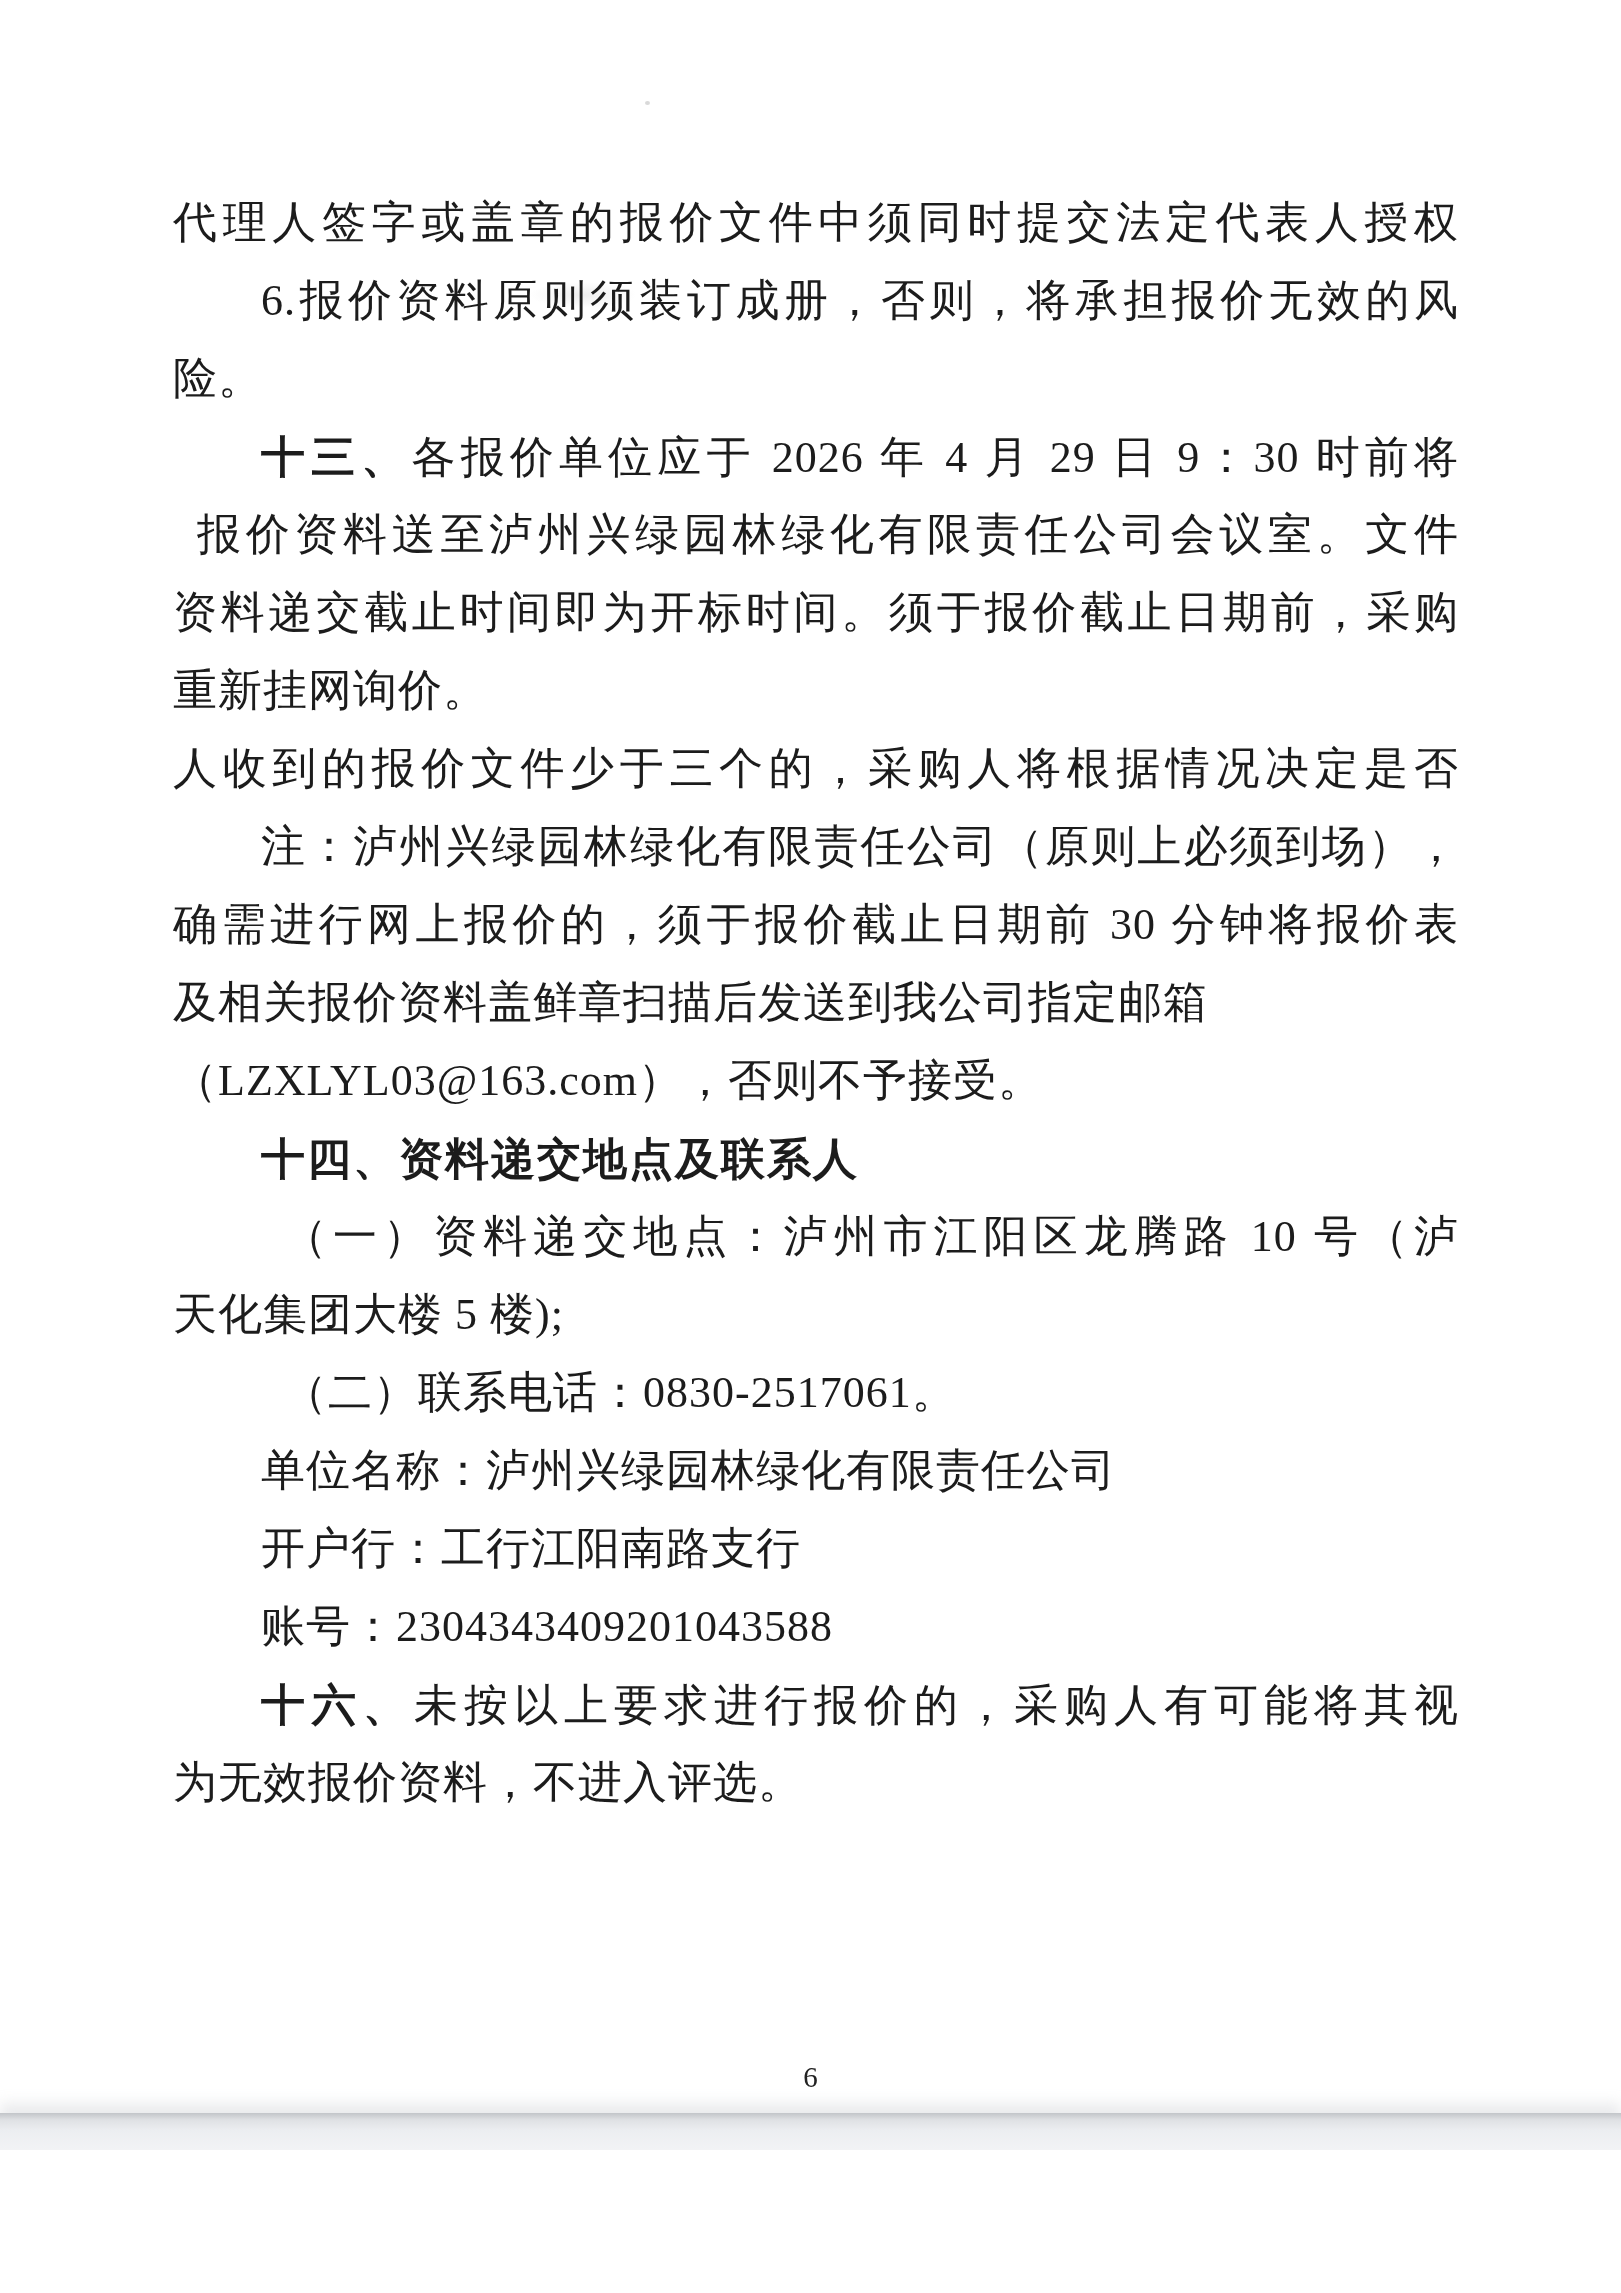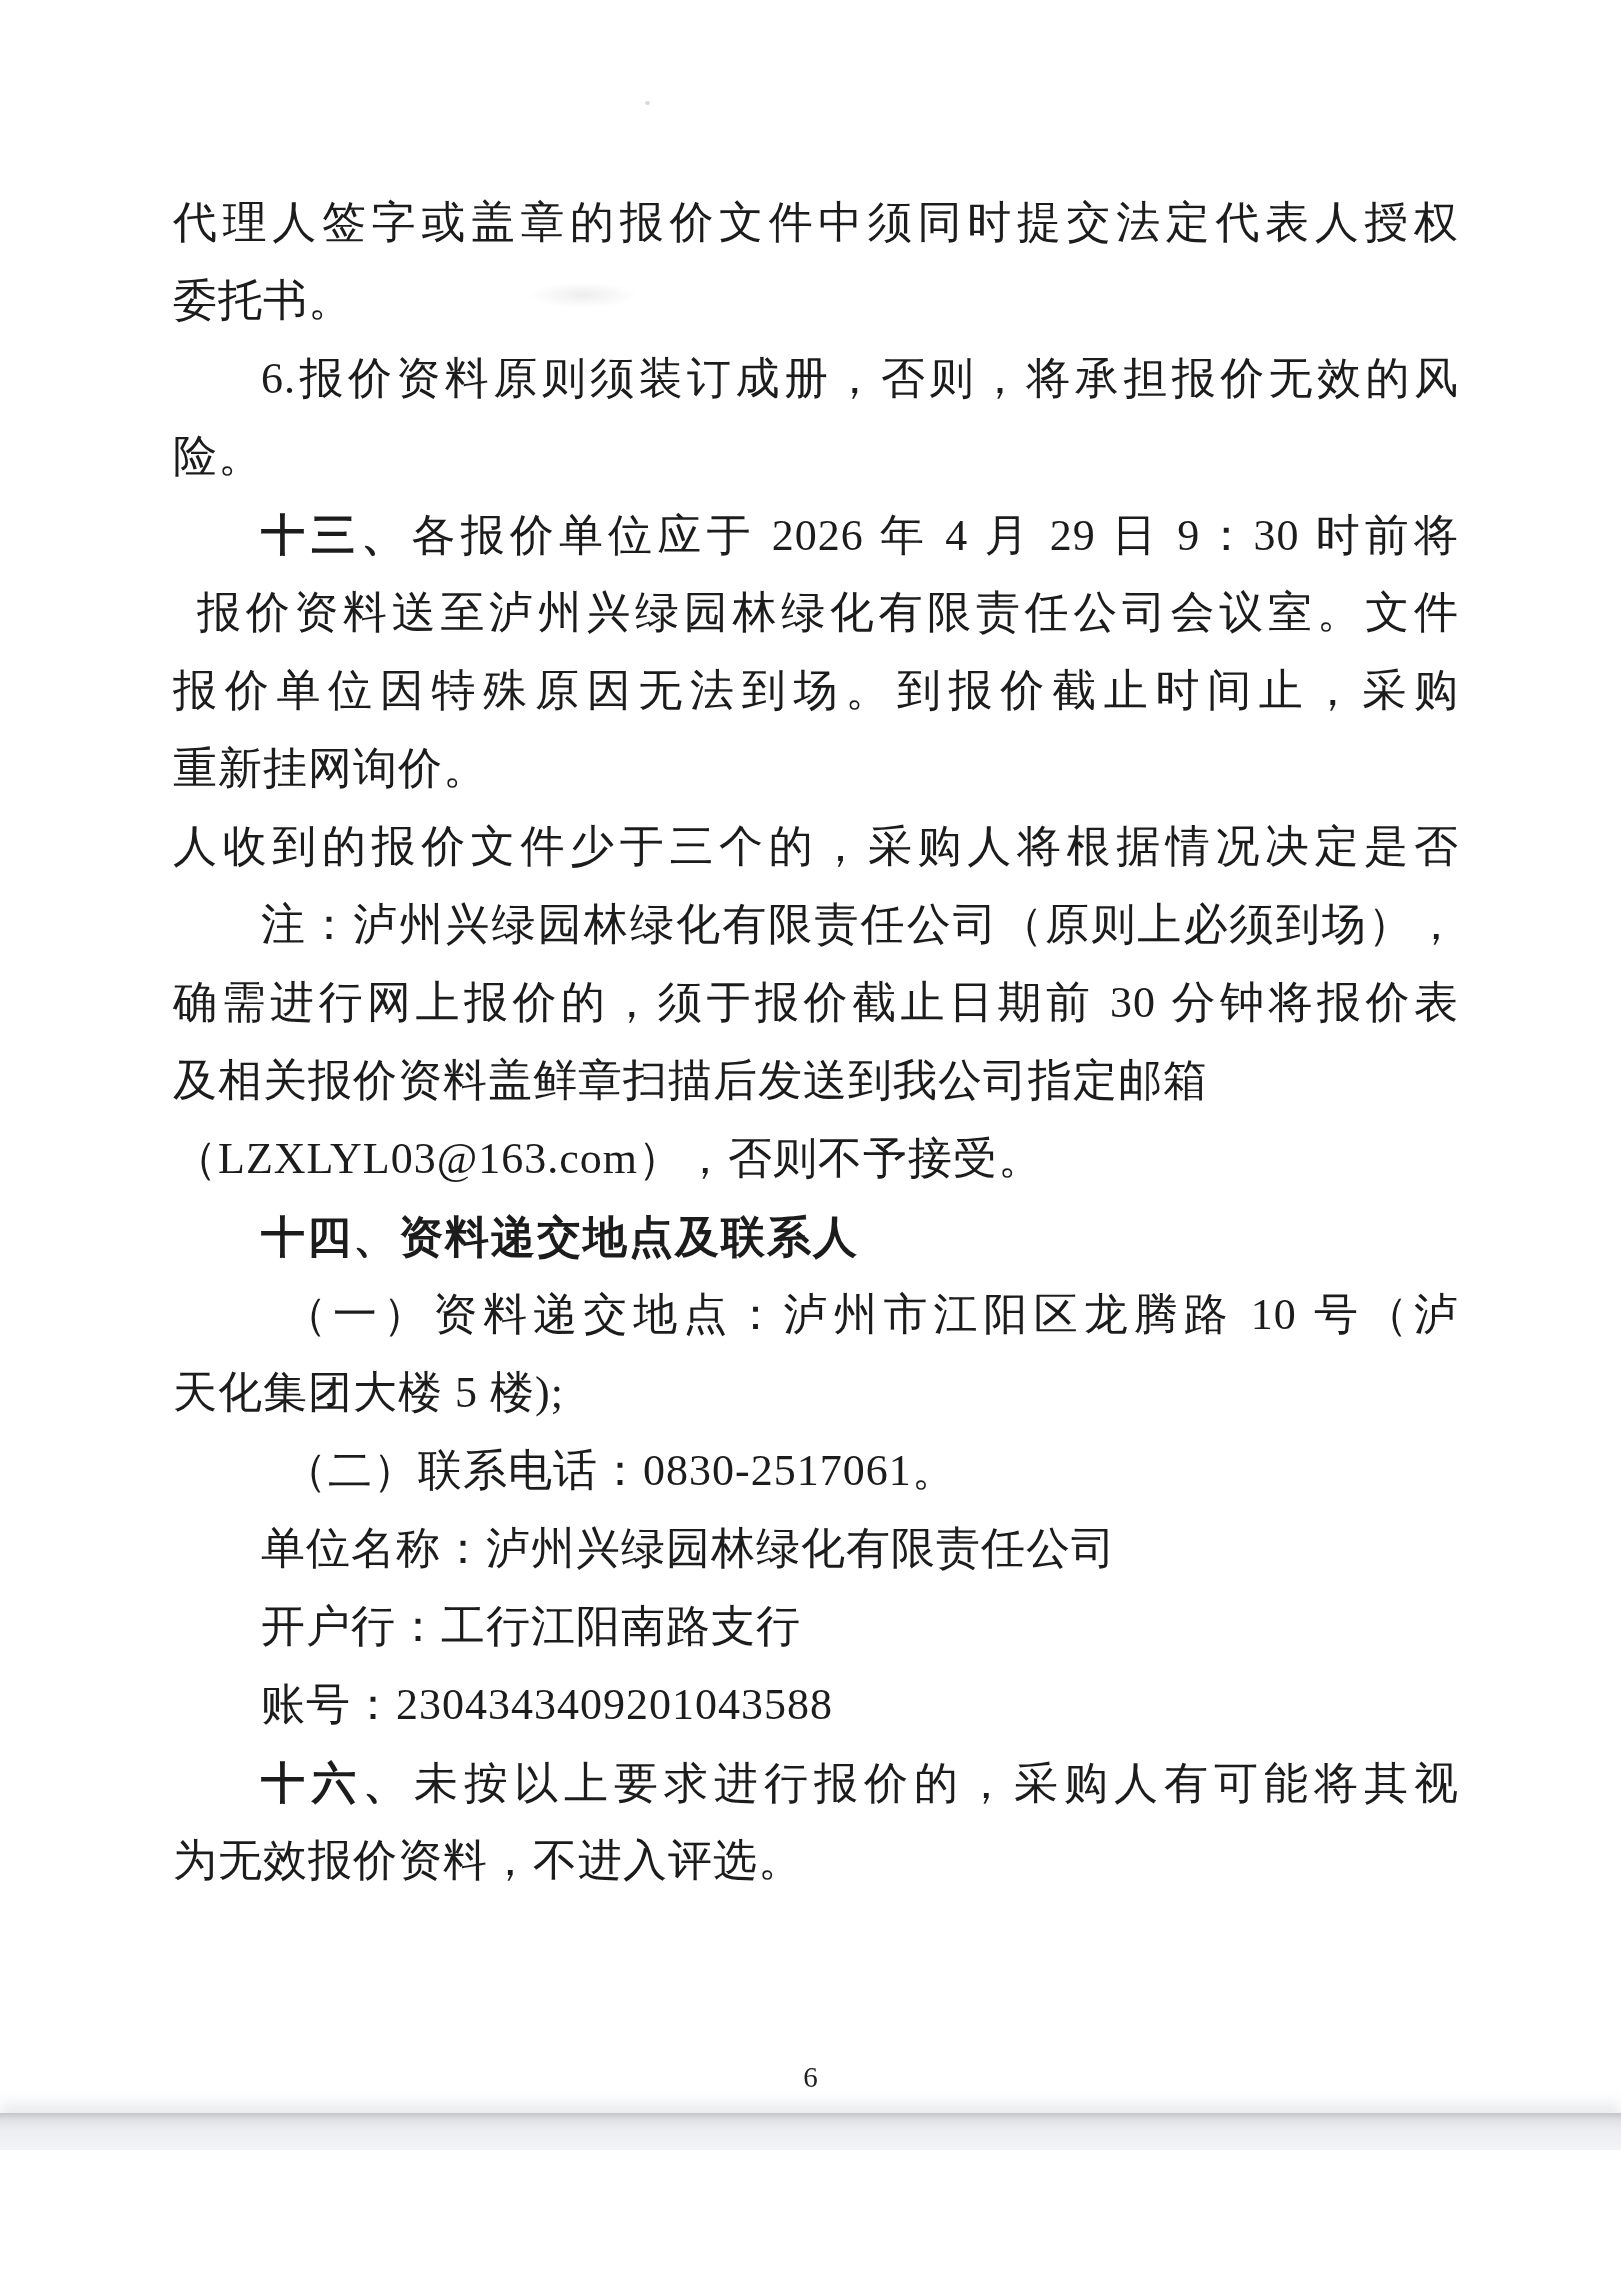--- a/index.html
+++ b/index.html
@@ -79,26 +79,25 @@
 </style>
 </head>
 <body>
 
 <div class="page">
   <div class="speck s1"></div>
   <div class="smudge"></div>
 
   <div class="body-text">
       <div class="line fill" style="text-indent: 0em;"><span class="seg">代理人签字或盖章的报价文件中须同时提交法定代表人授权</span></div>
-      <div class="line" style="text-indent: 0em;"><span class="seg">委托书。</span></div>
       <div class="line fill" style="text-indent: 2em;"><span class="seg">6.报价资料原则须装订成册，否则，将承担报价无效的风</span></div>
       <div class="line" style="text-indent: 0em;"><span class="seg">险。</span></div>
       <div class="line fill" style="text-indent: 2em;"><span class="seg b">十三、</span><span class="seg">各报价单位应于 2026 年 4 月 29 日 9：30 时前将</span></div>
       <div class="line fill" style="text-indent: 0em; margin-left: 24px;"><span class="seg">报价资料送至泸州兴绿园林绿化有限责任公司会议室。文件</span></div>
-      <div class="line fill" style="text-indent: 0em;"><span class="seg">报价单位因特殊原因无法到场。到报价截止时间止，采购</span></div>
+      <div class="line fill" style="text-indent: 0em;"><span class="seg">资料递交截止时间即为开标时间。须于报价截止日期前，采购</span></div>
       <div class="line" style="text-indent: 0em;"><span class="seg">重新挂网询价。</span></div>
       <div class="line fill" style="text-indent: 0em;"><span class="seg">人收到的报价文件少于三个的，采购人将根据情况决定是否</span></div>
       <div class="line fill" style="text-indent: 2em;"><span class="seg">注：泸州兴绿园林绿化有限责任公司（原则上必须到场），</span></div>
       <div class="line fill" style="text-indent: 0em;"><span class="seg">确需进行网上报价的，须于报价截止日期前 30 分钟将报价表</span></div>
       <div class="line" style="text-indent: 0em;"><span class="seg">及相关报价资料盖鲜章扫描后发送到我公司指定邮箱</span></div>
       <div class="line" style="text-indent: 0em;"><span class="seg">（LZXLYL03@163.com），否则不予接受。</span></div>
       <div class="line" style="text-indent: 2em;"><span class="seg b">十四、资料递交地点及联系人</span></div>
       <div class="line fill" style="text-indent: 2.5em;"><span class="seg">（一）资料递交地点：泸州市江阳区龙腾路 10 号（泸</span></div>
       <div class="line" style="text-indent: 0em;"><span class="seg">天化集团大楼 5 楼);</span></div>
       <div class="line" style="text-indent: 2.5em;"><span class="seg">（二）联系电话：0830-2517061。</span></div>

